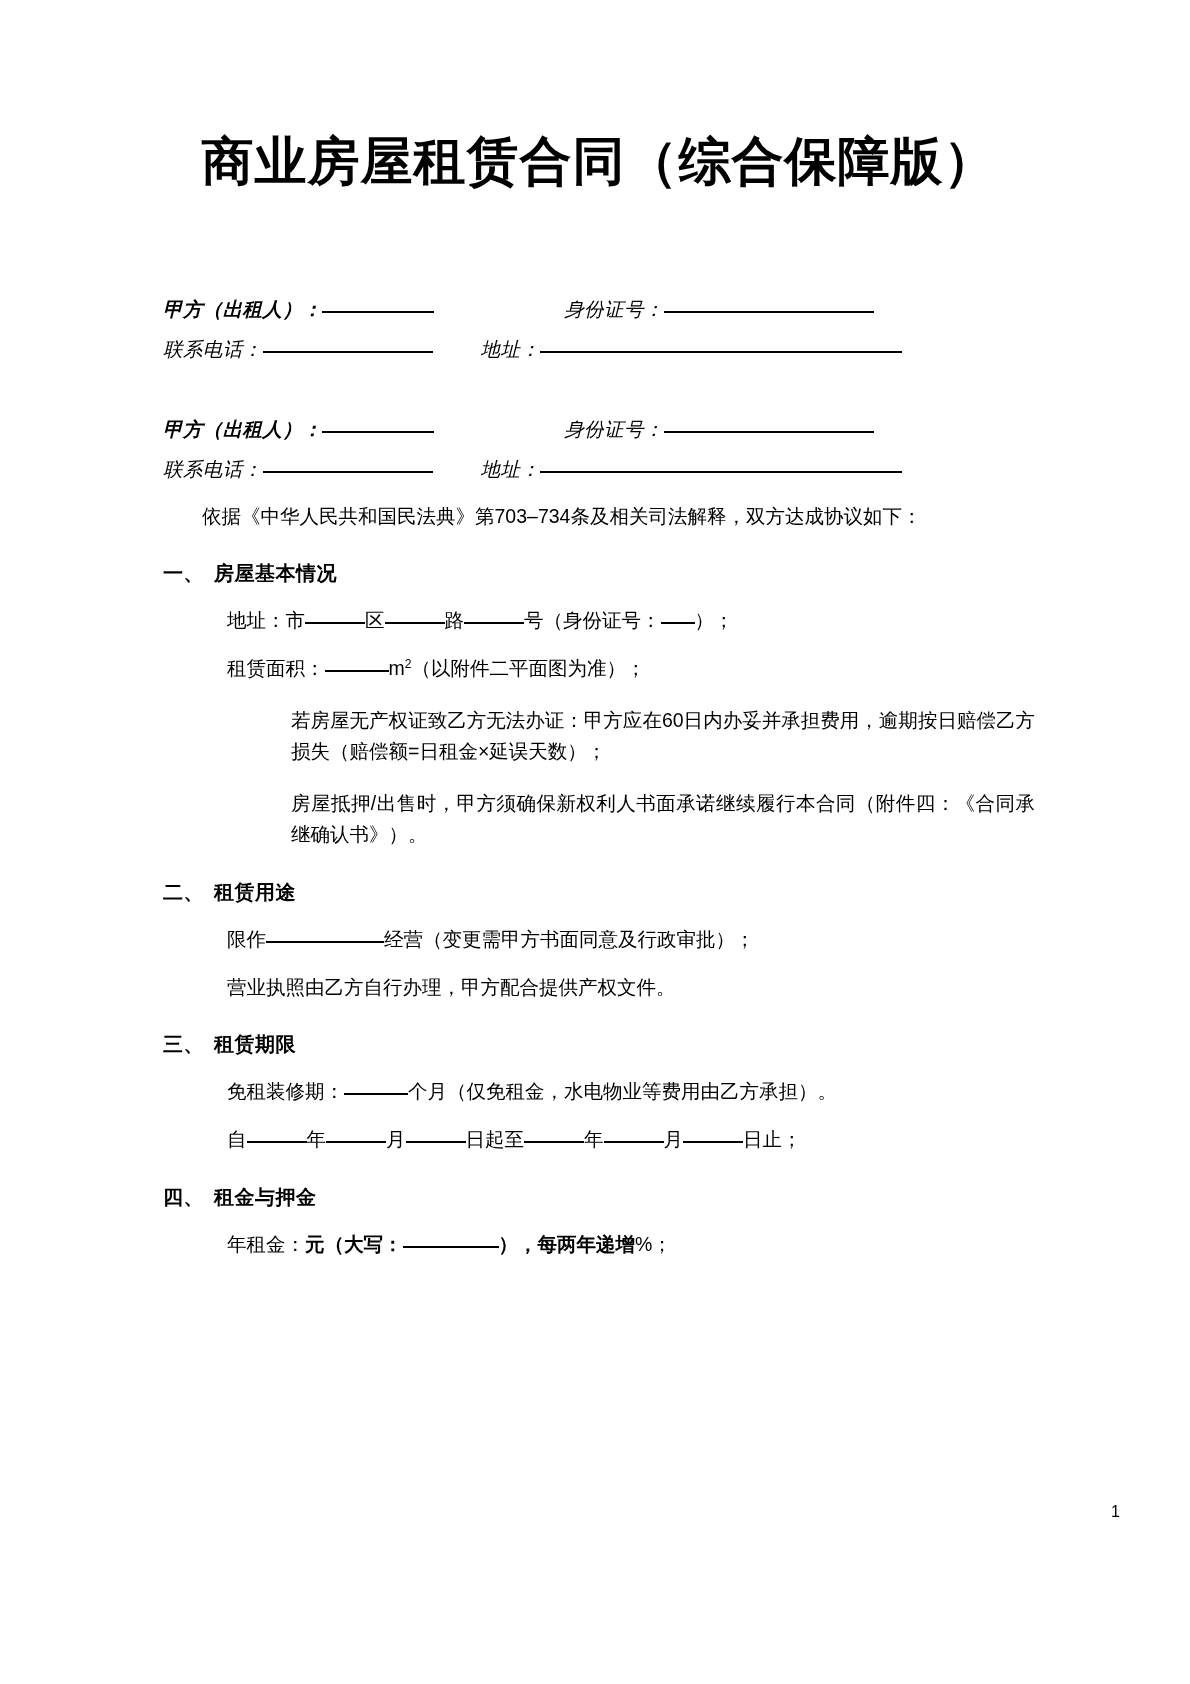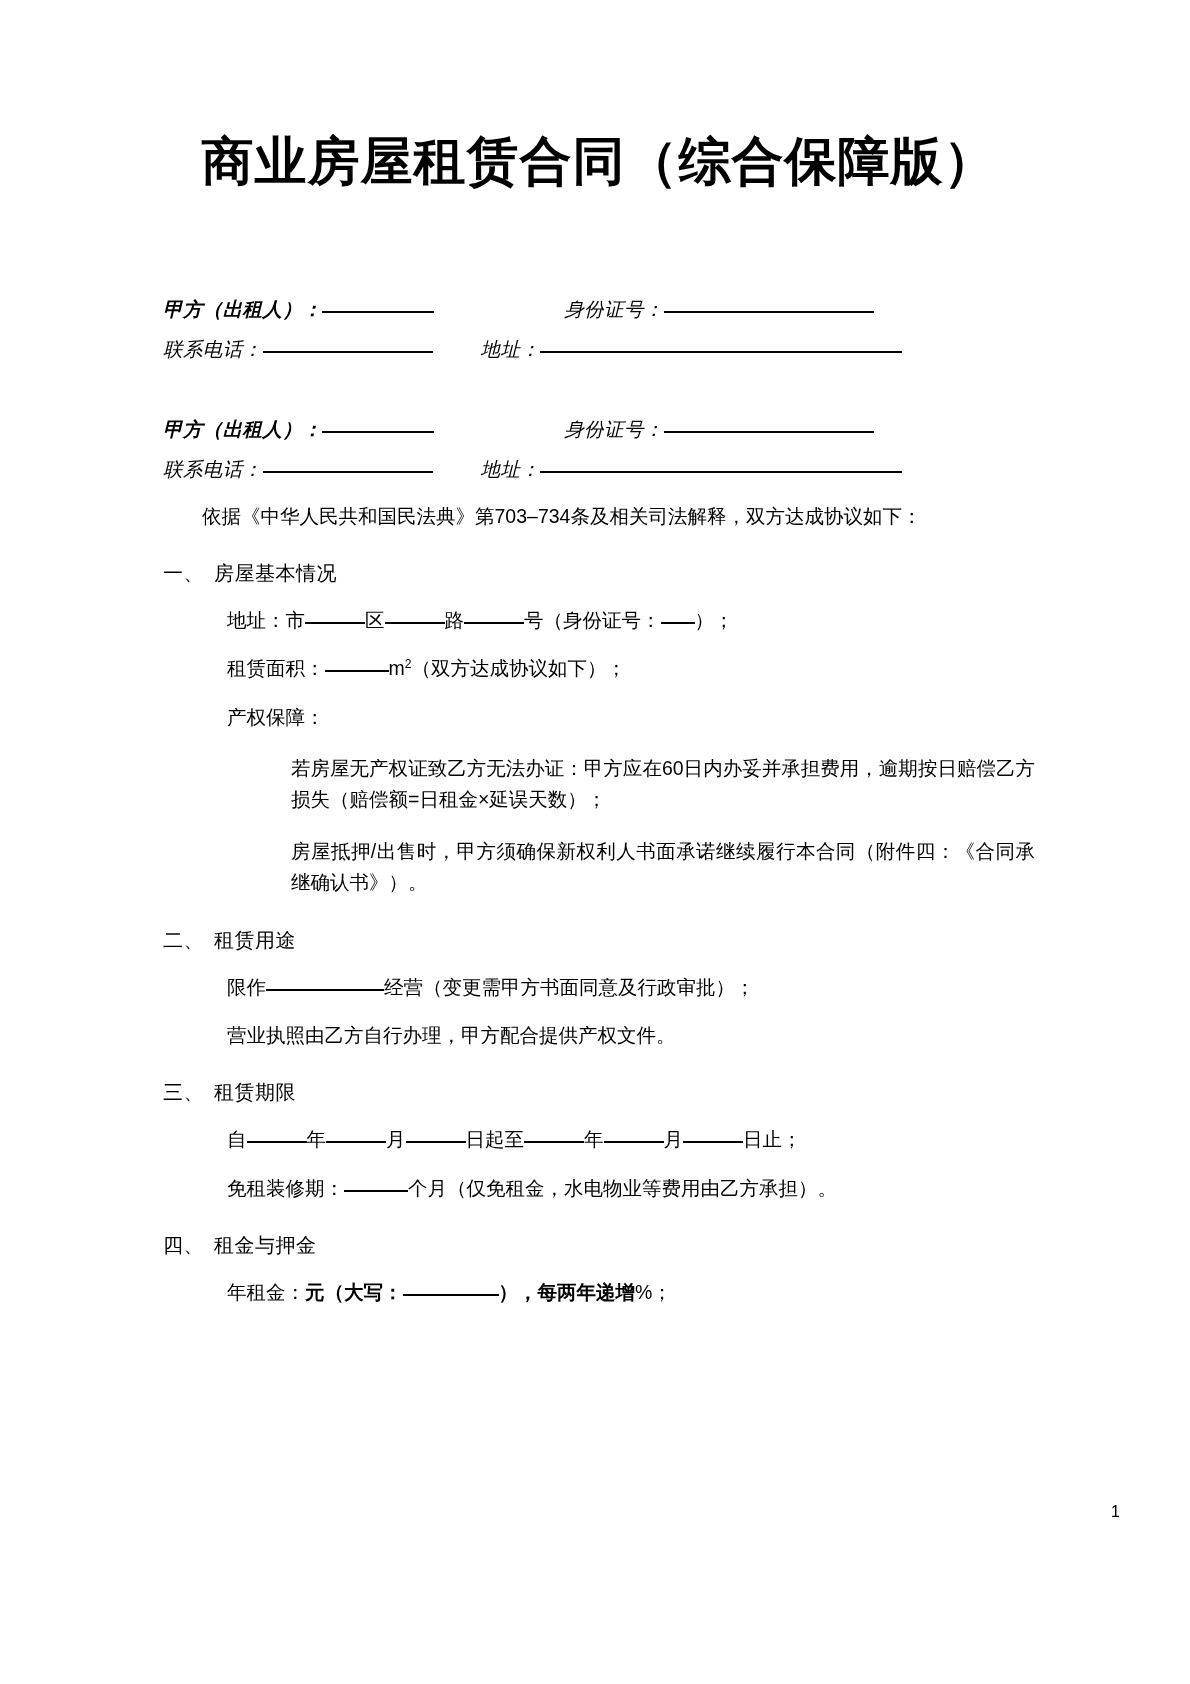--- a/index.html
+++ b/index.html
@@ -81,21 +81,21 @@
     font-size: 19.5px;
     line-height: 1.62;
     text-align: justify;
     margin: 0;
   }
   .intro {
     text-indent: 2em;
   }
   h2.section {
     font-size: 20px;
-    font-weight: normal;
+    font-weight: bold;
     margin: 26px 0 0 0;
     line-height: 1.5;
     letter-spacing: 0.5px;
   }
   h2.section .num { margin-right: 10px; }
   .item {
     font-size: 19.5px;
     line-height: 1.6;
     margin: 17px 0 0 0;
     padding-left: 64px;
@@ -189,48 +189,47 @@
 
     <h2 class="section">
       <span class="num">一、</span><span>房屋基本情况</span>
     </h2>
 
     <div class="item">
       <span>地址：市</span><span class="u u-sm"></span><span>区</span><span class="u u-sm"></span><span>路</span><span class="u u-sm"></span><span>号（身份证号：</span><span class="u u-xs"></span><span>）；</span>
     </div>
 
     <div class="item">
-      <span>租赁面积：</span><span class="u u-md"></span><span>m</span><sup>2</sup><span>（双方达成协议如下）；</span>
-    </div>
-
-    <div class="item">产权保障：</div>
+      <span>租赁面积：</span><span class="u u-md"></span><span>m</span><sup>2</sup><span>（以附件二平面图为准）；</span>
+    </div>
+
 
     <p class="sub">若房屋无产权证致乙方无法办证：甲方应在60日内办妥并承担费用，逾期按日赔偿乙方损失（赔偿额=日租金×延误天数）；</p>
     <p class="sub">房屋抵押/出售时，甲方须确保新权利人书面承诺继续履行本合同（附件四：《合同承继确认书》）。</p>
 
     <h2 class="section">
       <span class="num">二、</span><span>租赁用途</span>
     </h2>
 
     <div class="item">
       <span>限作</span><span class="u u-lg"></span><span>经营（变更需甲方书面同意及行政审批）；</span>
     </div>
 
     <div class="item">营业执照由乙方自行办理，甲方配合提供产权文件。</div>
 
     <h2 class="section">
       <span class="num">三、</span><span>租赁期限</span>
     </h2>
 
     <div class="item">
+      <span>免租装修期：</span><span class="u u-md"></span><span>个月（仅免租金，水电物业等费用由乙方承担）。</span>
+    </div>
+
+    <div class="item">
       <span>自</span><span class="u u-sm"></span><span>年</span><span class="u u-sm"></span><span>月</span><span class="u u-sm"></span><span>日起至</span><span class="u u-sm"></span><span>年</span><span class="u u-sm"></span><span>月</span><span class="u u-sm"></span><span>日止；</span>
-    </div>
-
-    <div class="item">
-      <span>免租装修期：</span><span class="u u-md"></span><span>个月（仅免租金，水电物业等费用由乙方承担）。</span>
     </div>
 
     <h2 class="section">
       <span class="num">四、</span><span>租金与押金</span>
     </h2>
 
     <div class="item">
       <span>年租金：</span><b class="inline">元（大写：</b><span class="u u-xl"></span><b class="inline">），</b><b class="inline">每两年递增</b><span>%；</span>
     </div>
 

